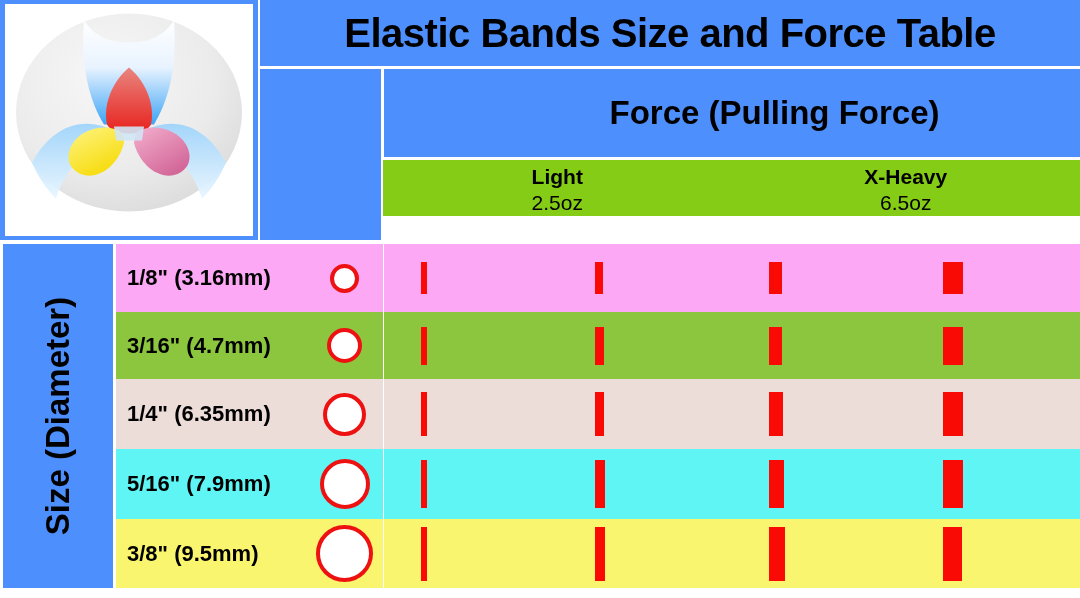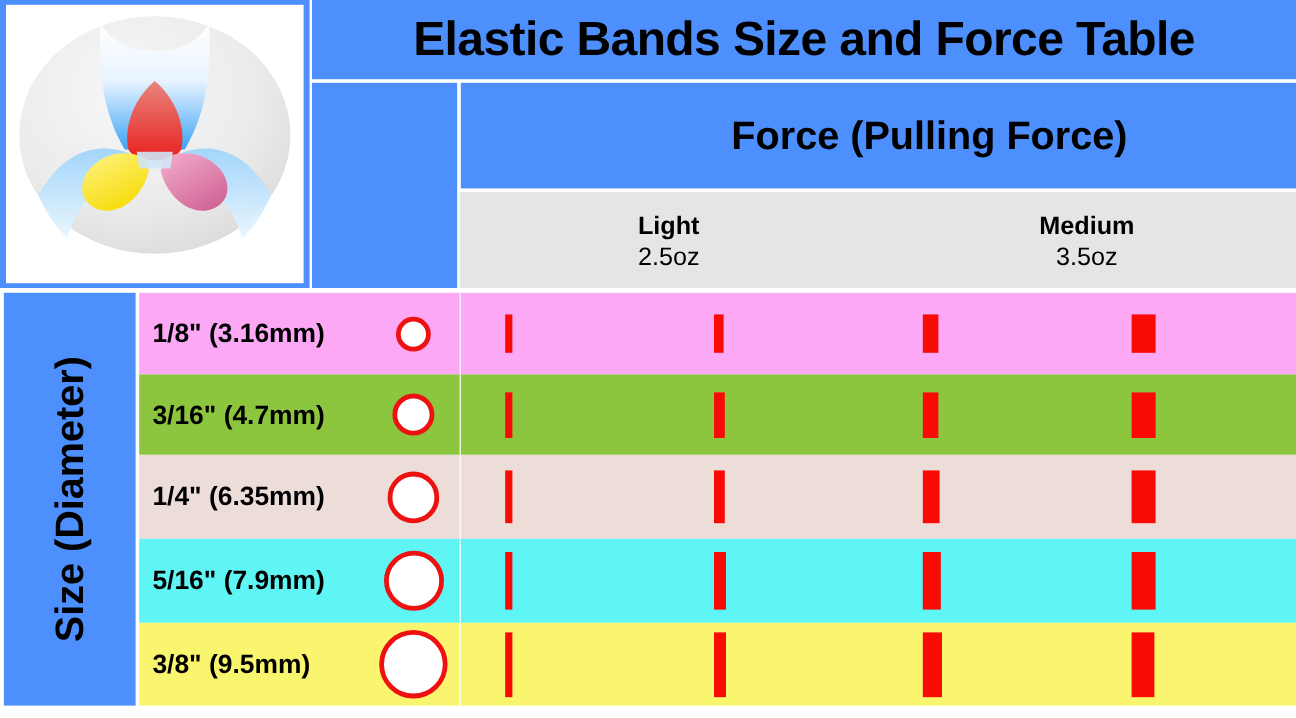--- a/index.html
+++ b/index.html
@@ -44,22 +44,22 @@
   .force-cell{
     position:absolute;left:384px;top:69px;width:781px;height:88px;
     background:#4D8FFC;display:flex;align-items:center;justify-content:center;
   }
   .force-text{
     font-size:33px;font-weight:bold;color:#000;white-space:nowrap;
   }
 
   
   .subhead-row{
-    position:absolute;left:383px;top:160px;width:697px;height:80px;
-    background:#e5e5e5;display:flex;
+    position:absolute;left:383px;top:160px;width:697px;height:56px;
+    background:#84cc16;display:flex;
   }
   .subhead-cell{
     flex:1 1 0;display:flex;flex-direction:column;
     align-items:center;justify-content:center;padding-top:4px;
   }
   .subhead-name{font-size:21px;font-weight:bold;color:#000;line-height:1.25;}
   .subhead-oz{font-size:21px;font-weight:normal;color:#000;line-height:1.25;}
 
   
   .size-col{
@@ -171,22 +171,22 @@
   <div class="force-cell">
     <span class="force-text">Force (Pulling Force)</span>
   </div>
 
   <div class="subhead-row" id="subhead-row">
       <div class="subhead-cell">
         <div class="subhead-name">Light</div>
         <div class="subhead-oz">2.5oz</div>
       </div>
       <div class="subhead-cell">
-        <div class="subhead-name">Medium</div>
-        <div class="subhead-oz">3.5oz</div>
+        <div class="subhead-name">X-Heavy</div>
+        <div class="subhead-oz">6.5oz</div>
       </div>
     </div>
 
   <div class="size-col">
     <span class="size-label">Size (Diameter)</span>
   </div>
 
   <div class="rows" id="rows">
       <div class="row" style="height: 68px; background: rgb(252, 168, 245);">
         <div class="row-label">1/8" (3.16mm)</div>

